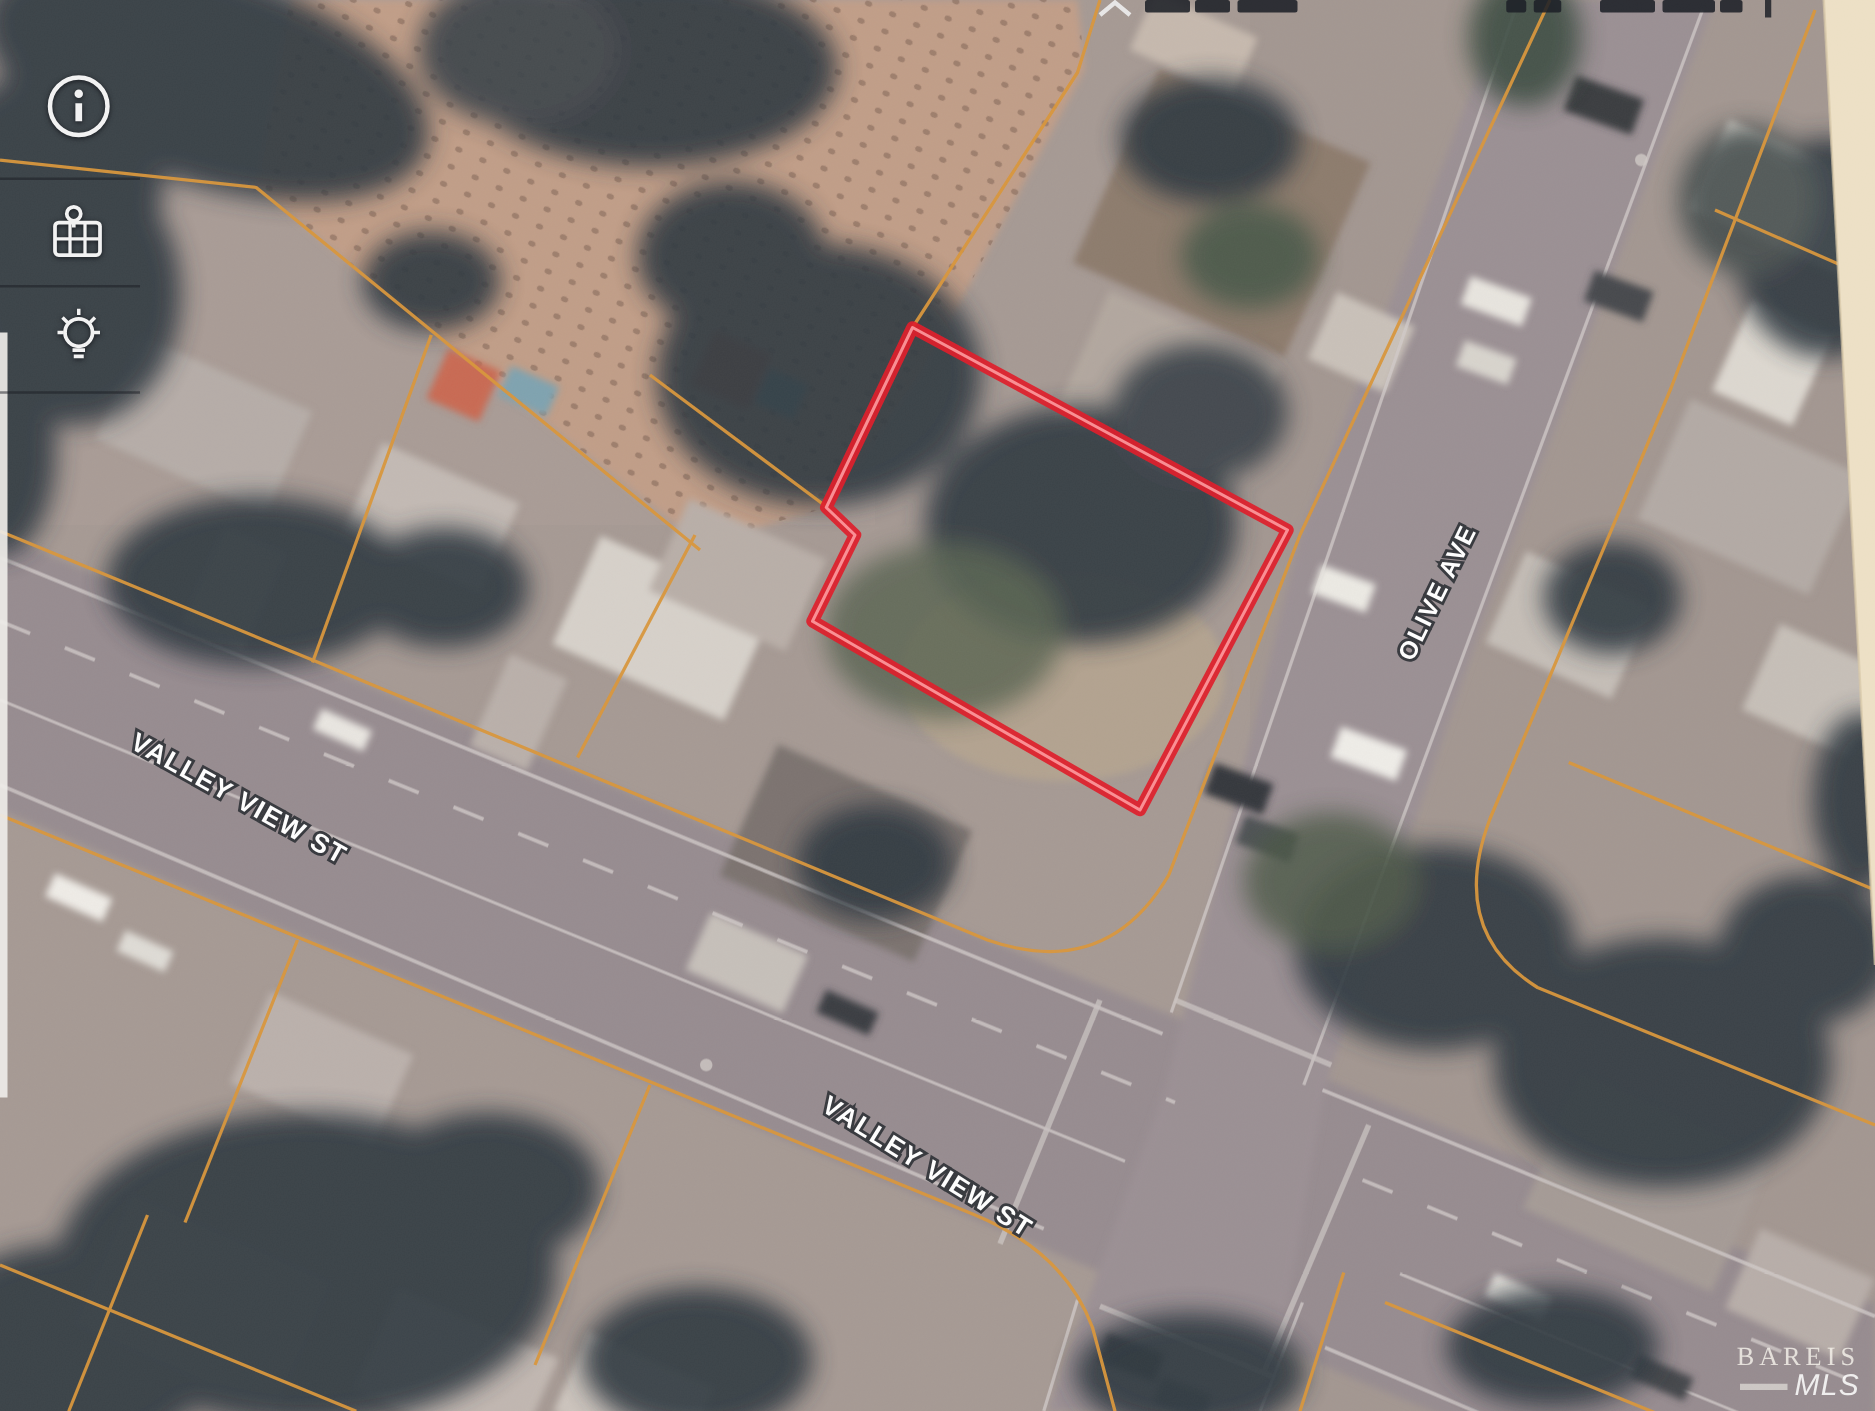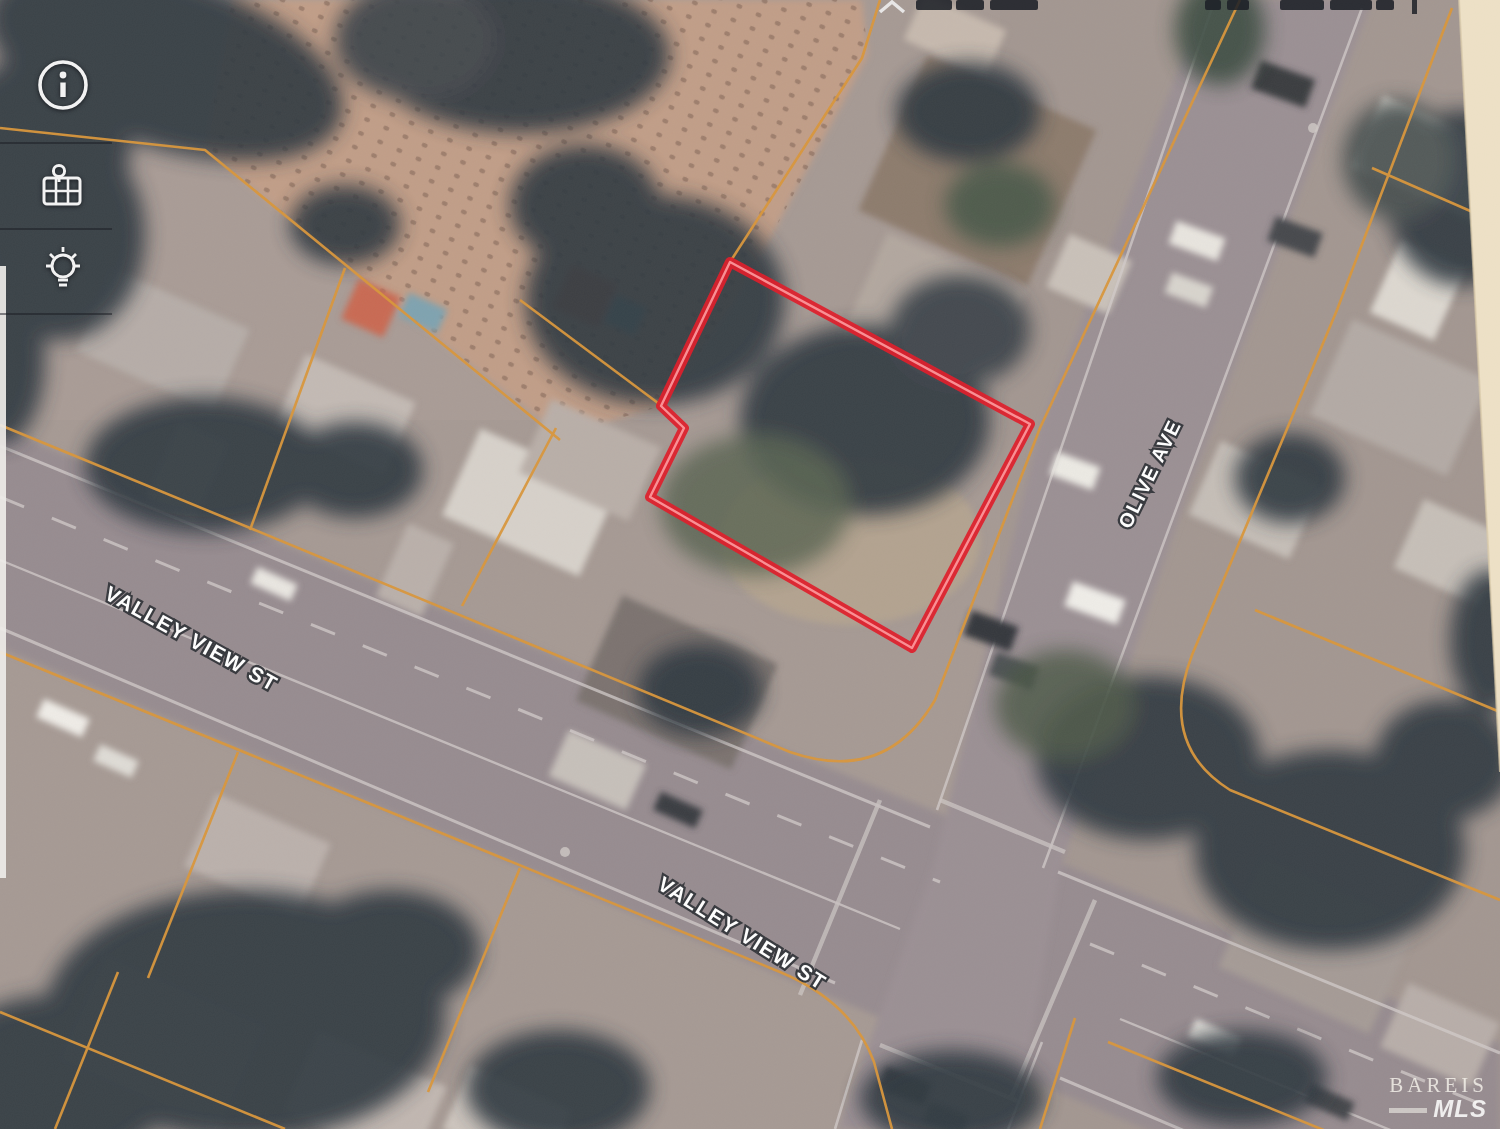--- a/index.html
+++ b/index.html
@@ -9,25 +9,25 @@
   .street-label{font-family:"Liberation Sans",sans-serif;font-weight:bold;
                 fill:#ffffff;stroke:#36383d;stroke-width:4.6px;paint-order:stroke;
                 letter-spacing:1.5px;}
   .toolbar-icon{position:absolute;filter:drop-shadow(0 1px 2px rgba(15,17,22,.85));}
   .toolbar-icon svg{display:block;}
   .divider{position:absolute;left:0;width:112px;height:2px;background:rgba(25,28,33,.5);}
   .left-strip{position:absolute;left:0;top:266px;width:6px;height:612px;
               background:rgba(238,236,232,.92);}
   .top-smudge{position:absolute;top:0;height:10px;border-radius:2px;background:rgba(30,33,40,.88);}
   .top-bar-stub{position:absolute;top:0;left:1412px;width:5px;height:14px;background:rgba(30,33,40,.85);}
-  .watermark{position:absolute;right:12px;bottom:8px;line-height:1.05;
+  .watermark{position:absolute;right:12px;bottom:8px;text-align:right;line-height:1.05;
              pointer-events:none;}
   .watermark .l1{font-family:"Liberation Serif",serif;font-size:21px;letter-spacing:4px;
                  color:rgba(250,247,240,.78);}
-  .watermark .l2{font-family:"Liberation Sans",sans-serif;font-style:italic;font-weight:700;
+  .watermark .l2{font-family:"Liberation Sans",sans-serif;font-style:italic;font-weight:400;
                  font-size:24px;color:rgba(252,252,250,.88);letter-spacing:1px;}
   .watermark .bar{display:inline-block;width:38px;height:5px;margin-right:6px;margin-bottom:4px;
                   background:rgba(240,238,232,.6);}
 </style>
 </head>
 <body>
 
 <div class="stage">
 
   <svg class="base" width="1500" height="1129" viewBox="0 0 1500 1129">

